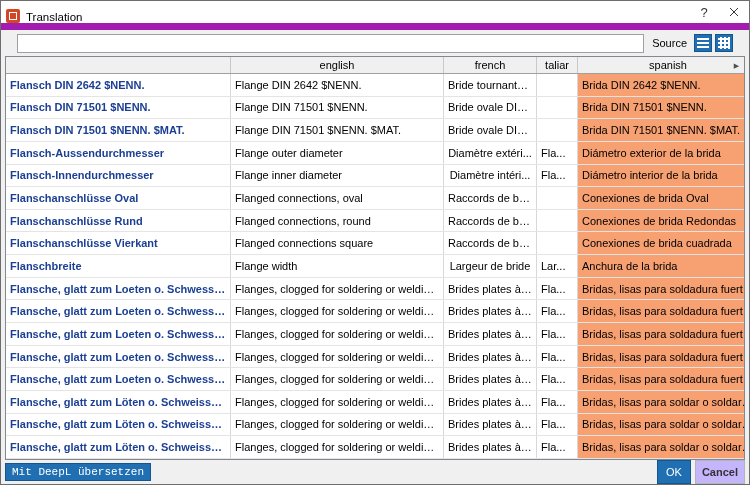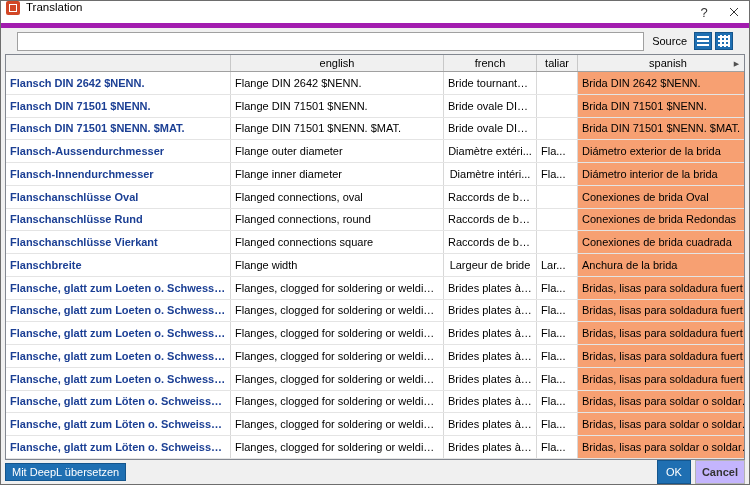--- a/index.html
+++ b/index.html
@@ -23,23 +23,23 @@
     background: #f0f0f0;
     display: flex;
     flex-direction: column;
     position: relative;
   }
   
   .titlebar {
     height: 22px;
     background: #ffffff;
     display: flex;
-    align-items: flex-start;
-    flex: 0 0 auto;
-    border-bottom: 5px solid #a21caf;
+    align-items: flex-end;
+    flex: 0 0 auto;
+    border-bottom: 7px solid #a21caf;
   }
   .app-icon {
     width: 14px;
     height: 14px;
     margin-left: 5px;
     margin-right: 6px;
     background: #d24726;
     border-radius: 2px;
     position: relative;
     flex: 0 0 auto;
@@ -216,21 +216,21 @@
   }
   .deepl-btn {
     height: 18px;
     line-height: 16px;
     box-sizing: border-box;
     padding: 0 6px;
     font-size: 11px;
     background: #1f6fb2;
     color: #ffffff;
     border: 1px solid #14558c;
-    font-family: Liberation Sans, sans-serif;
+    font-family: Liberation Mono, monospace;
   }
   .spacer { flex: 1 1 auto; }
   .btn {
     height: 24px;
     min-width: 34px;
     box-sizing: border-box;
     padding: 0 6px;
     margin-left: 4px;
     font-size: 11px;
     font-family: "Liberation Sans", sans-serif;

